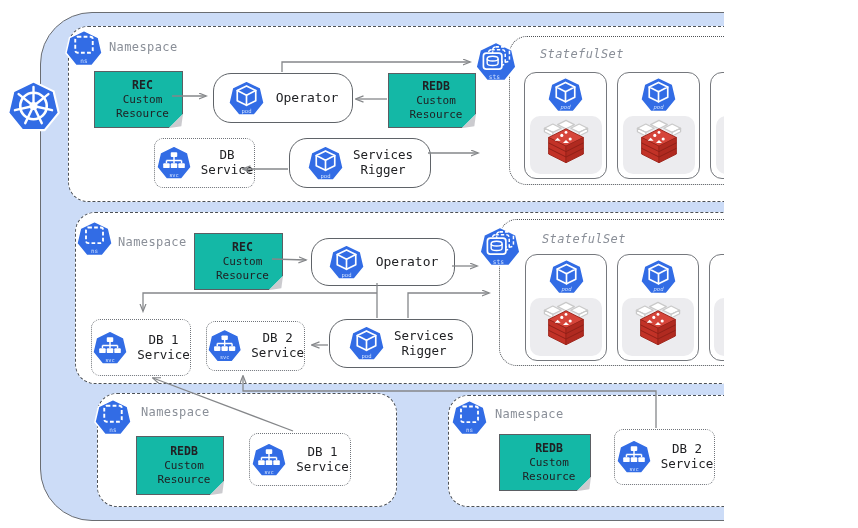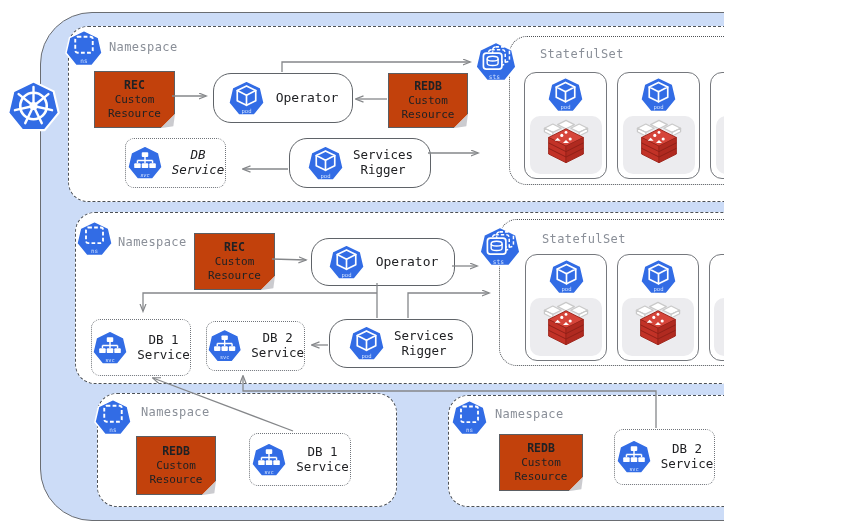--- a/index.html
+++ b/index.html
@@ -1,29 +1,29 @@
 <!DOCTYPE html>
 <html><head>
 <meta charset="utf-8">
 <style>
   html,body{margin:0;padding:0;background:#fff;}
   #stage{position:relative;width:724px;height:528px;background:#ffffff;overflow:hidden;
          font-family:"DejaVu Sans Mono","Liberation Mono",monospace;}
   .cluster{position:absolute;background:#ccdcf7;border:1.8px solid #6a6d72;border-radius:52px;}
   .ns-box{position:absolute;background:#ffffff;border:1.6px dashed #4d5156;border-radius:20px;}
-  .sts-box{position:absolute;background:#ffffff;border:1.6px dotted #4d5156;border-radius:18px;}
+  .sts-box{position:absolute;background:#ffffff;border:1.6px dotted #4d5156;border-radius:18px;font-style:italic;}
   .zone-label{position:absolute;color:#8a8f98;font-size:12px;white-space:nowrap;letter-spacing:.4px;}
   .node{position:absolute;background:#fff;border:1.4px solid #5f6368;border-radius:18px;
         display:flex;align-items:center;justify-content:center;gap:9px;
         color:#202124;font-size:12.5px;line-height:1.18;}
   .node.dotted{border:1.4px dotted #70747a;border-radius:9px;}
   .node .txt{text-align:center;white-space:pre-line;}
-  .note{position:absolute;background:#c2410c;border:1.3px solid #5b5e63;
+  .note{position:absolute;background:#14b8a6;border:1.3px solid #5b5e63;
         display:flex;flex-direction:column;align-items:center;justify-content:center;
-        font-size:11px;line-height:1.3;color:#202124;text-align:center;}
+        font-size:11px;line-height:1.3;color:#202124;text-align:center;padding-left:8px;}
   .note .t{font-weight:bold;font-size:11.5px;}
   .note .fold-cover{position:absolute;right:-1.5px;bottom:-1.5px;width:15px;height:15px;
         background:#fff;clip-path:polygon(100% 0,100% 100%,0 100%);}
   .note .fold{position:absolute;right:-1px;bottom:-1px;width:14px;height:14px;
         background:#cbcbcf;clip-path:polygon(0 100%,100% 0,88% 88%,30% 96%);}
   .icon-slot{position:absolute;display:block;}
   .icon-slot svg{width:100%;height:100%;display:block;overflow:visible;}
   .pod-box{position:absolute;background:#fff;border:1.3px solid #75787d;border-radius:12px;
         display:flex;flex-direction:column;align-items:center;padding-top:3px;}
   .pod-box .pico{position:relative;width:37px;height:38px;}
@@ -92,21 +92,21 @@
     </div>
 
     <div class="note" style="left:319px;top:46px;width:78px;height:53px;">
       <span class="t">REDB</span>
       <span>Custom</span>
       <span>Resource</span>
       <i class="fold-cover"></i>
         <i class="fold"></i>
     </div>
 
-    <div class="node dotted" style="left:56px;top:111px;width:99px;height:48px;font-style:italic;">
+    <div class="node dotted" style="left:85px;top:111px;width:99px;height:48px;">
       <span class="icon-slot" style="position:relative;width:36px;height:38px;">
 <svg viewBox="0 0 100 100">
   <polygon points="50,3 88,21.5 97.5,62 71,94.5 29,94.5 2.5,62 12,21.5" stroke="#ffffff" stroke-width="4" stroke-linejoin="round" fill="#326ce5"></polygon>
   <rect x="41" y="20" width="18" height="13" rx="2.5" fill="#fff"></rect>
   <path d="M50,33 v10 M29,43 h42 M29,43 v8 M50,43 v8 M71,43 v8" stroke="#fff" stroke-width="4" fill="none"></path>
   <rect x="20" y="51" width="18" height="13" rx="2.5" fill="#fff"></rect>
   <rect x="41" y="51" width="18" height="13" rx="2.5" fill="#fff"></rect>
   <rect x="62" y="51" width="18" height="13" rx="2.5" fill="#fff"></rect>
   <text class="hepta-label" x="50" y="88" font-size="15" fill="#cfe0ff" text-anchor="middle">svc</text>
 </svg>

